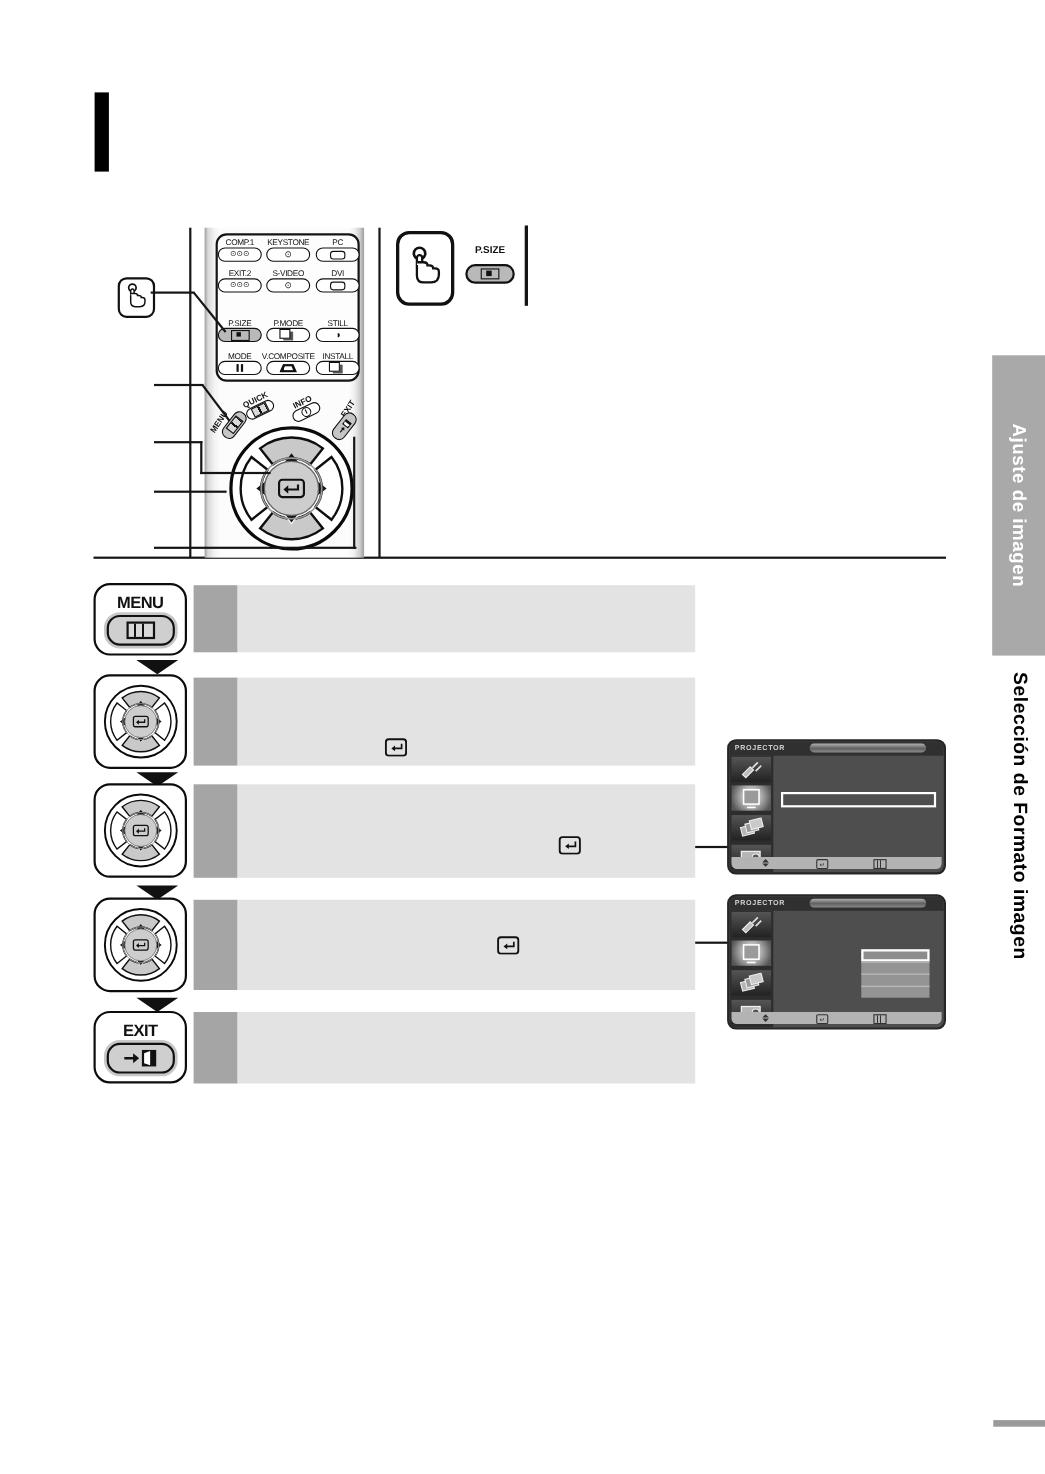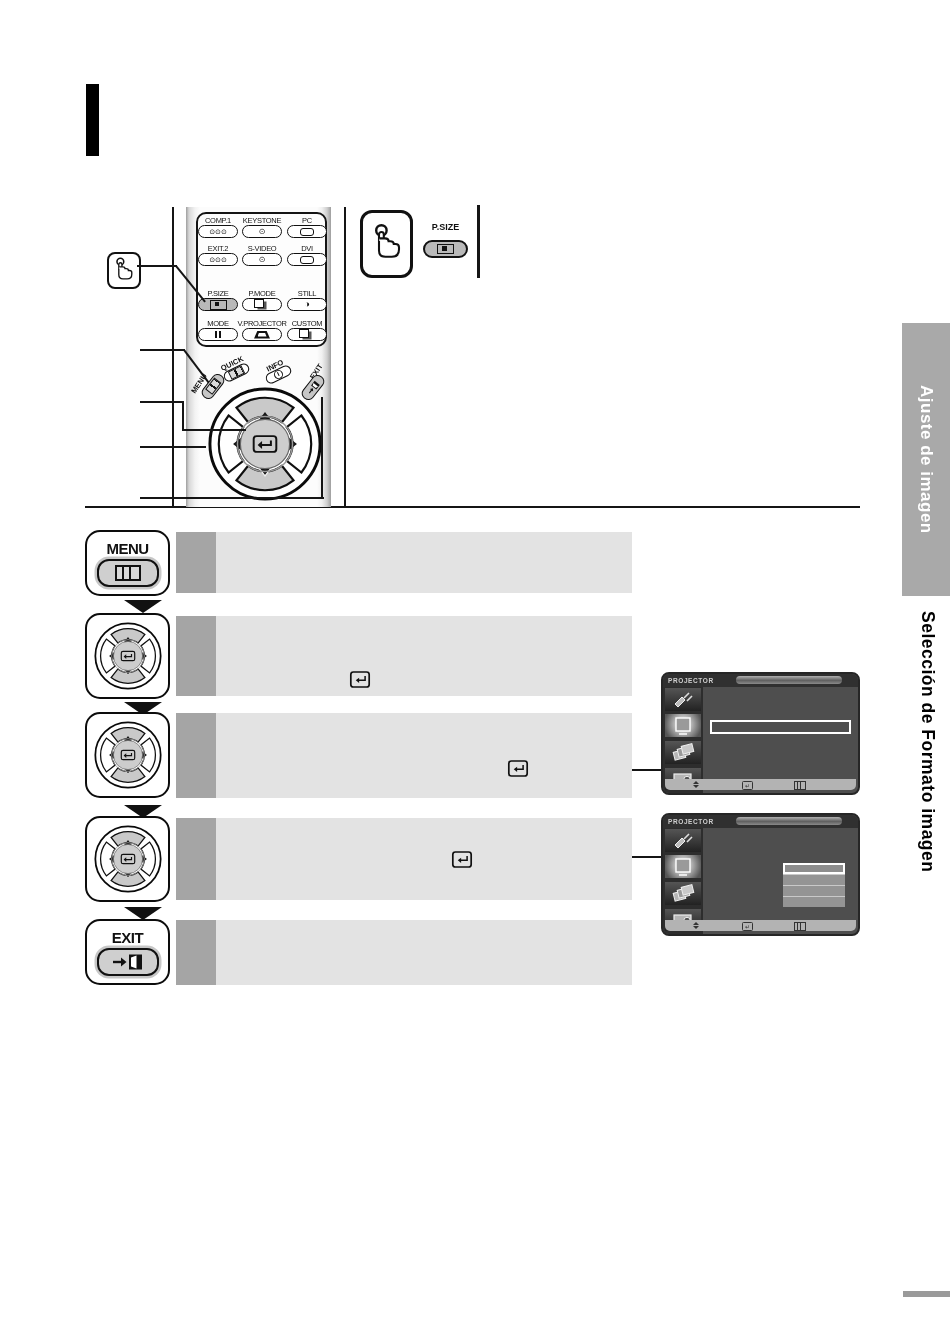--- a/index.html
+++ b/index.html
@@ -171,27 +171,27 @@
         </span>
     </div>
 
     <div class="cell c0 r3">
       <span class="blabel">MODE</span>
       <span class="pill">
           <span class="ico ico-still"></span>
         </span>
     </div>
     <div class="cell c1 r3">
-      <span class="blabel">V.PROJECTOR</span>
+      <span class="blabel">V.COMPOSITE</span>
       <span class="pill">
           <span class="ico ico-trap"></span>
         </span>
     </div>
     <div class="cell c2 r3">
-      <span class="blabel">CUSTOM</span>
+      <span class="blabel">INSTALL</span>
       <span class="pill">
           <span class="ico ico-pmode"></span>
         </span>
     </div>
   </div>
 
   <div class="diag" style="left:34px;top:152px;transform:rotate(-26deg);">QUICK</div>
   <div class="dpill" style="left:37px;top:160px;width:27px;height:11px;transform:rotate(-26deg);">
     <span class="ico-grid small"></span>
   </div>

